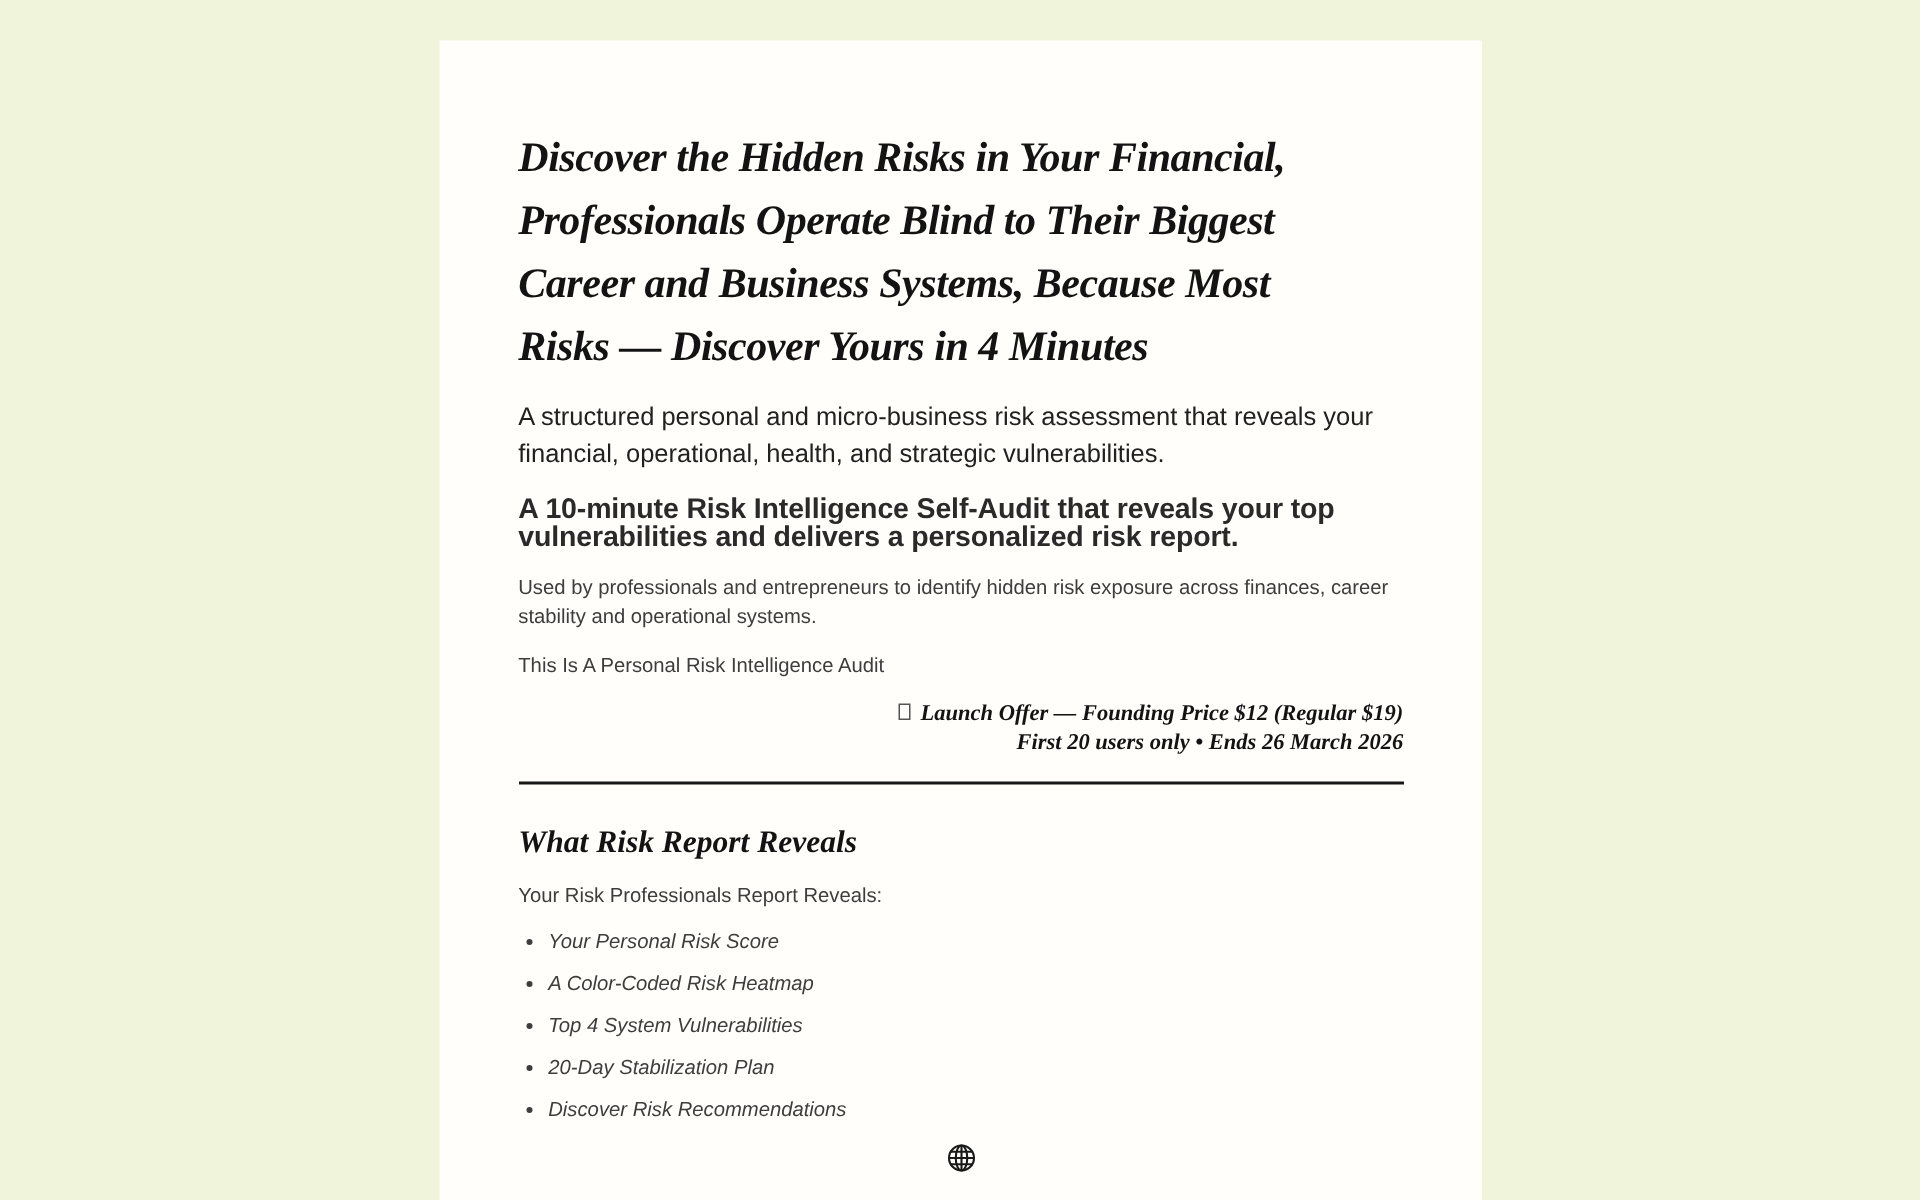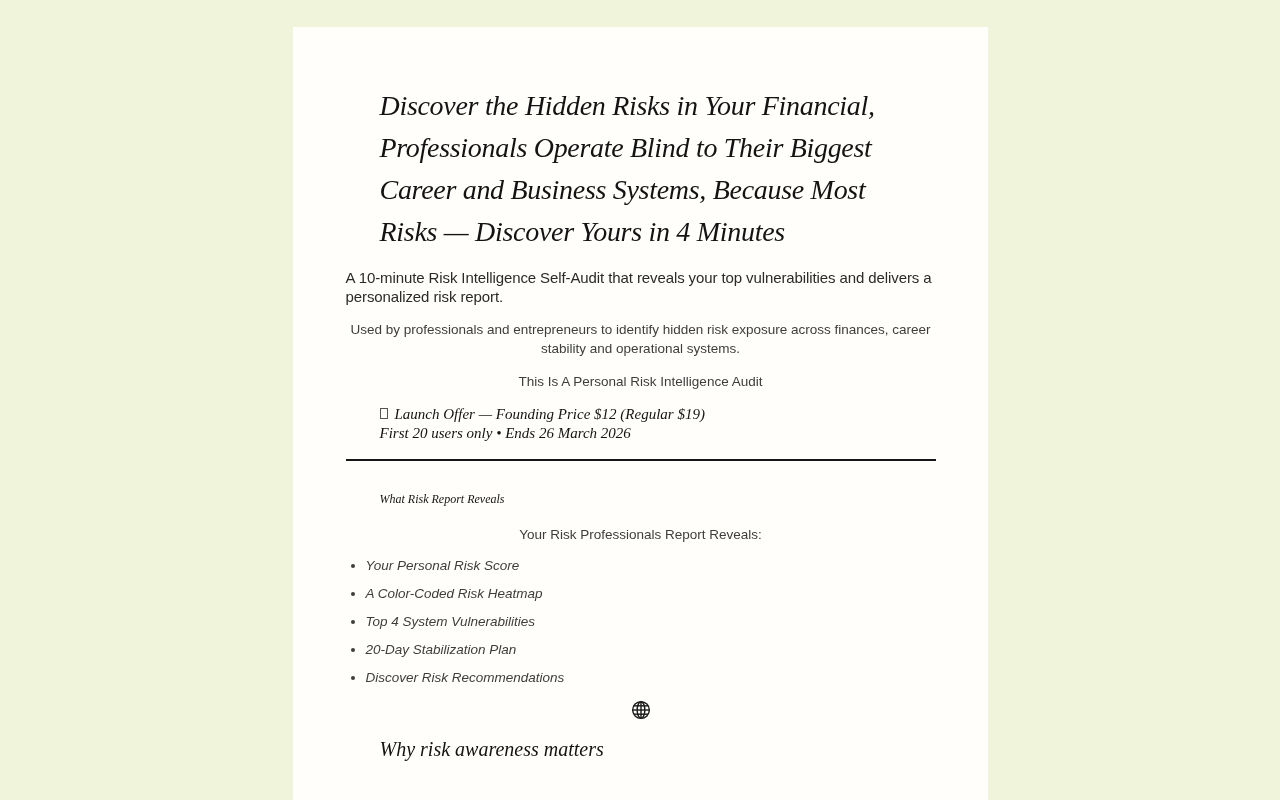--- a/index.html
+++ b/index.html
@@ -19,73 +19,71 @@
   .card {
     width: 695px;
     margin: 27px auto 0;
     background: var(--card);
     min-height: 773px;
     padding: 58px 52px 40px 53px;
   }
   .script {
     font-family: "Liberation Serif", serif;
     font-style: italic;
-    font-weight: normal;
+    font-weight: bold;
     color: var(--ink);
-    margin-left: 34px;
   }
   h1.hero-title {
     font-size: 28px;
     line-height: 42px;
     letter-spacing: -0.3px;
   }
   h1.hero-title .line { display: block; }
   p.subtitle {
     margin-top: 12px;
     font-size: 17px;
     line-height: 25px;
     color: #212121;
   }
   p.lead {
     margin-top: 15px;
-    font-size: 15px;
+    font-size: 19px;
     line-height: 19px;
-    font-weight: 400;
+    font-weight: 700;
     color: #2a2a2a;
     letter-spacing: -0.1px;
   }
   p.body-text {
     margin-top: 14px;
     font-size: 13.5px;
     line-height: 19px;
     color: var(--body);
-    text-align: center;
   }
   .offer {
     margin-top: 14px;
-    text-align: left;
+    text-align: right;
     font-size: 15px;
     line-height: 18.5px;
   }
   .tofu {
     display: inline-block;
     width: 8px;
     height: 11px;
     border: 1px solid #555;
     margin-right: 7px;
     vertical-align: baseline;
   }
   hr.divider {
     margin-top: 17px;
     border: none;
     border-top: 2px solid #161616;
   }
   h2.section-heading {
     margin-top: 26px;
-    font-size: 12px;
+    font-size: 21px;
     line-height: 24px;
   }
   ul.reveals-list {
     margin-top: 12px;
     padding-left: 20px;
     list-style: disc;
     color: #222;
   }
   ul.reveals-list li {
     font-size: 13.5px;
@@ -110,20 +108,21 @@
 
 <div class="card">
 
   <h1 class="hero-title script">
     <span class="line">Discover the Hidden Risks in Your Financial,</span>
     <span class="line">Professionals Operate Blind to Their Biggest</span>
     <span class="line">Career and Business Systems, Because Most</span>
     <span class="line">Risks — Discover Yours in 4 Minutes</span>
   </h1>
 
+  <p class="subtitle">A structured personal and micro-business risk assessment that reveals your financial, operational, health, and strategic vulnerabilities.</p>
 
   <p class="lead">A 10-minute Risk Intelligence Self-Audit that reveals your top vulnerabilities and delivers a personalized risk report.</p>
 
   <p class="body-text">Used by professionals and entrepreneurs to identify hidden risk exposure across finances, career stability and operational systems.</p>
 
   <p class="body-text">This Is A Personal Risk Intelligence Audit</p>
 
   <div class="offer script">
     <div><span class="tofu"></span><span>Launch Offer — Founding Price $12 (Regular $19)</span></div>
     <div>First 20 users only • Ends 26 March 2026</div>

